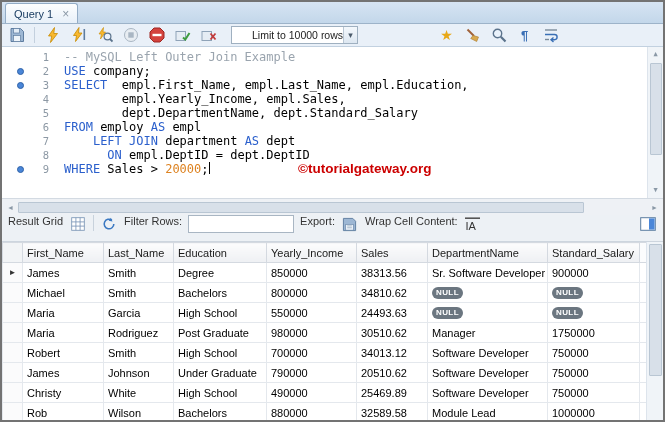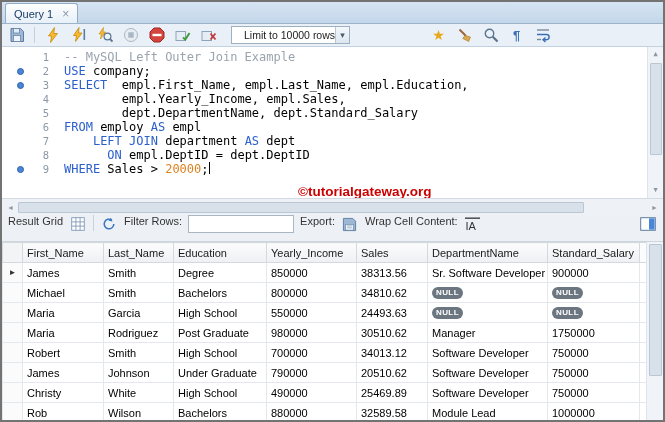--- a/index.html
+++ b/index.html
@@ -13,38 +13,38 @@
   .tab-close { font-size:12px; color:#8a98a6; cursor:pointer; line-height:10px; }
 
   
   .toolbar { height:23px; background:#e9f0f8; border-bottom:1px solid #c2d1e0; display:flex; align-items:center; padding:0 6px; flex:0 0 23px; }
   .tb-group { display:inline-flex; align-items:center; gap:9px; }
   .tb-icon { width:17px; height:17px; display:inline-flex; align-items:center; justify-content:center; cursor:pointer; }
   .tb-icon svg { display:block; }
   .tb-sep { width:1px; height:16px; background:#c3d0de; display:inline-block; }
   .star-icon { color:#e8a817; font-size:14px; }
   .pilcrow-icon { color:#3a6fb5; font-size:13px; font-weight:bold; }
-  .limit-dd { height:18px; min-width:112px; background:#fff; border:1px solid #9fb0c0; display:flex; align-items:center; padding-left:12px; margin:0 10px 0 14px; cursor:pointer; }
+  .limit-dd { height:18px; min-width:112px; background:#fff; border:1px solid #9fb0c0; display:flex; align-items:center; padding-left:20px; margin:0 10px 0 14px; cursor:pointer; }
   .dd-value { font-size:10.5px; color:#222; white-space:nowrap; flex:1; }
   .dd-btn { width:14px; text-align:center; font-size:9px; color:#4a5a6a; background:linear-gradient(#f4f8fc,#dde7f1); border-left:1px solid #b9c6d3; height:100%; line-height:16px; }
 
   
   .editor { position:relative; height:151px; flex:0 0 151px; background:#fff; display:flex; font-family:"DejaVu Sans Mono",monospace; font-size:12px; overflow:hidden; }
   .gutter { width:54px; padding-top:3px; flex:0 0 54px; }
   .gutter-line { position:relative; height:14px; display:flex; align-items:center; justify-content:flex-end; padding-right:7px; }
   .lnum { font-size:10.5px; color:#8c98a4; font-family:"DejaVu Sans Mono",monospace; }
   .dot { position:absolute; left:15px; top:3.5px; width:7px; height:7px; border-radius:50%; background:#4a86d8; border:1px solid #2f62a8; }
   .code { padding:3px 0 0 8px; white-space:pre; }
   .code-line { height:14px; line-height:14px; }
   .seg-plain { color:#000; }
   .seg-kw { color:var(--keyword); }
   .seg-comment { color:var(--comment); }
   .seg-num { color:var(--number); }
   .cursor { display:inline-block; width:1px; height:12px; background:#000; vertical-align:-1px; }
-  .watermark { position:absolute; left:296px; top:137px; font-size:13.5px; font-weight:bold; color:var(--watermark); font-family:"Liberation Sans",sans-serif; }
+  .watermark { position:absolute; left:296px; top:114px; font-size:13.5px; font-weight:bold; color:var(--watermark); font-family:"Liberation Sans",sans-serif; }
   .ed-vscroll { position:absolute; right:0; top:0; bottom:0; width:16px; background:#f0f4f8; border-left:1px solid #dde4ec; display:flex; flex-direction:column; align-items:center; }
   .sc-btn { font-size:7px; color:#8a98a6; width:15px; height:15px; line-height:15px; text-align:center; cursor:pointer; }
   .ed-vthumb { width:12px; height:92px; background:#d8e0e9; border:1px solid #b9c6d3; border-radius:1px; margin-top:1px; }
   .sc-bottom { margin-top:auto; }
 
   
   .hscroll { height:17px; flex:0 0 17px; background:#eef1f5; border-top:1px solid #d3dae2; display:flex; align-items:center; padding:0 1px; }
   .h-thumb { height:11px; width:566px; background:#d8e0e9; border:1px solid #b9c6d3; border-radius:1px; cursor:pointer; }
   .h-track { flex:1; }
 

